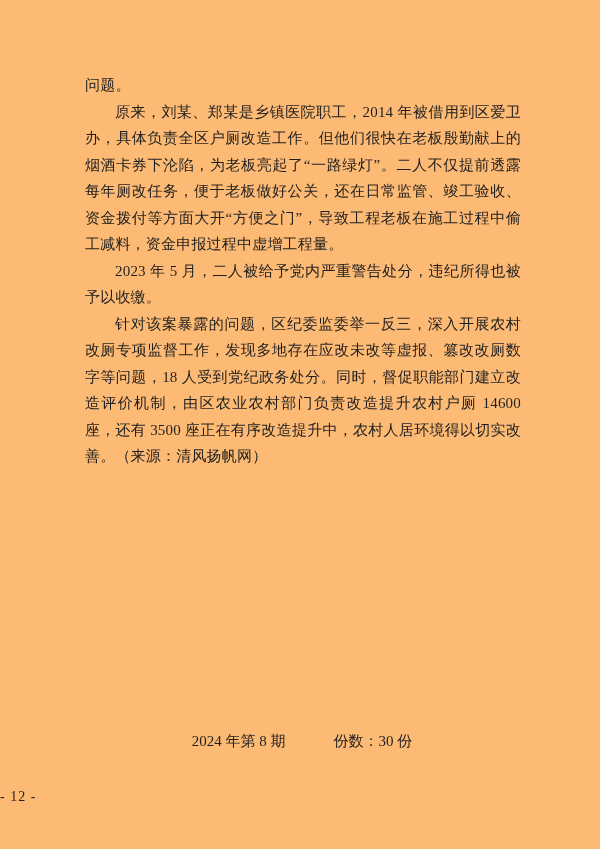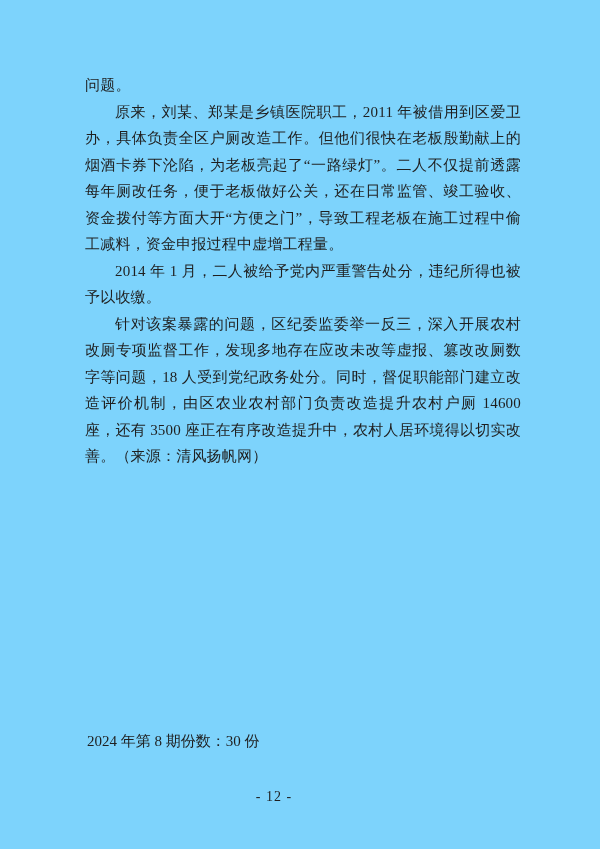--- a/index.html
+++ b/index.html
@@ -4,21 +4,21 @@
 <style>
   html, body {
     margin: 0;
     padding: 0;
     background: #ffffff;
   }
   .page {
     position: relative;
     width: 600px;
     height: 849px;
-    background: #7dd3fc;
+    background: #fdba74;
     overflow: hidden;
     font-family: "Liberation Serif", "DejaVu Serif", serif;
     color: #1f1f1f;
   }
   .content {
     position: absolute;
     left: 85px;
     top: 72px;
     width: 436px;
     font-size: 15px;
@@ -42,44 +42,44 @@
     color: #1f1f1f;
   }
   .cc-row {
     border-top: 1px solid #828282;
     border-bottom: 1px solid #828282;
     padding: 4px 0 4px 9px;
     line-height: 16px;
   }
   .issue-row {
     display: flex;
-    justify-content: flex-start;
+    justify-content: center;
     padding: 4px 13px 0 9px;
     line-height: 16px;
+    gap: 48px;
   }
   .page-number {
     position: absolute;
     left: 0;
     top: 789px;
     width: 548px;
-    text-align: center;
     font-size: 14px;
     letter-spacing: 1px;
     color: #1f1f1f;
   }
 </style>
 </head>
 <body>
 
 <div class="page">
 
   <div class="content">
     <p class="para no-indent">问题。</p>
-    <p class="para">原来，刘某、郑某是乡镇医院职工，2011 年被借用到区爱卫办，具体负责全区户厕改造工作。但他们很快在老板殷勤献上的烟酒卡券下沦陷，为老板亮起了“一路绿灯”。二人不仅提前透露每年厕改任务，便于老板做好公关，还在日常监管、竣工验收、资金拨付等方面大开“方便之门”，导致工程老板在施工过程中偷工减料，资金申报过程中虚增工程量。</p>
-    <p class="para">2014 年 1 月，二人被给予党内严重警告处分，违纪所得也被予以收缴。</p>
+    <p class="para">原来，刘某、郑某是乡镇医院职工，2014 年被借用到区爱卫办，具体负责全区户厕改造工作。但他们很快在老板殷勤献上的烟酒卡券下沦陷，为老板亮起了“一路绿灯”。二人不仅提前透露每年厕改任务，便于老板做好公关，还在日常监管、竣工验收、资金拨付等方面大开“方便之门”，导致工程老板在施工过程中偷工减料，资金申报过程中虚增工程量。</p>
+    <p class="para">2023 年 5 月，二人被给予党内严重警告处分，违纪所得也被予以收缴。</p>
     <p class="para">针对该案暴露的问题，区纪委监委举一反三，深入开展农村改厕专项监督工作，发现多地存在应改未改等虚报、篡改改厕数字等问题，18 人受到党纪政务处分。同时，督促职能部门建立改造评价机制，由区农业农村部门负责改造提升农村户厕 14600 座，还有 3500 座正在有序改造提升中，农村人居环境得以切实改善。（来源：清风扬帆网）</p>
   </div>
 
   <div class="footer">
     <div class="issue-row">
       <span>2024 年第 8 期</span>
       <span>份数：30 份</span>
     </div>
   </div>
 

